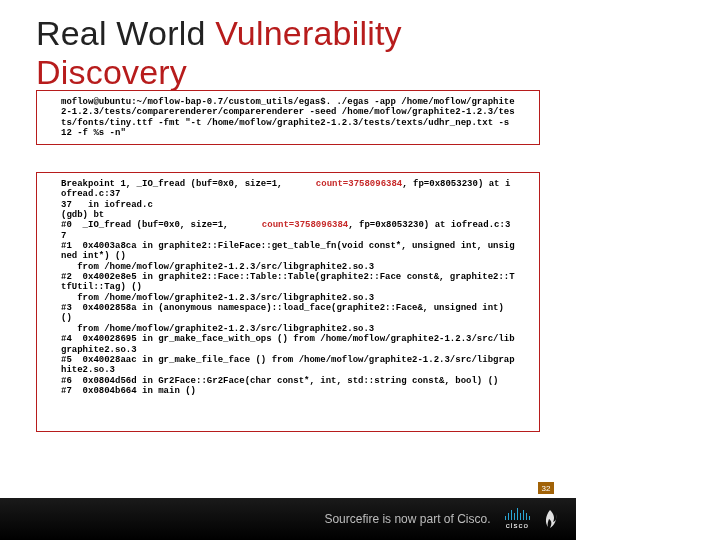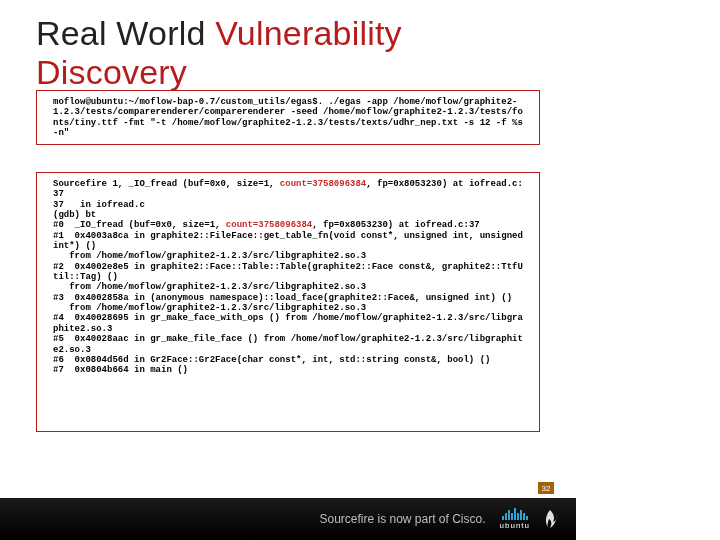--- a/index.html
+++ b/index.html
@@ -32,36 +32,37 @@
     color: #b71c1c;
     font-weight: 300;
   }
   .codebox {
     position: absolute;
     top: 90px;
     left: 36px;
     right: 36px;
     border: 1px solid #b71c1c;
     background: #fff;
-    padding: 6px 16px;
+    padding: 6px 24px;
     font-family: "Courier New", monospace;
     font-size: 9px;
     line-height: 1.15;
     color: #000;
     font-weight: bold;
     white-space: pre-wrap;
     word-break: break-all;
   }
   .codebox.second {
     top: 172px;
     height: 246px;
     overflow: hidden;
   }
   .codebox .hl {
     color: #c62828;
+    margin-left: 28px;
   }
   .footer {
     position: absolute;
     left: 0;
     right: 0;
     bottom: 0;
     height: 42px;
     background: linear-gradient(to bottom, #1a1a1a 0%, #000 100%);
     display: flex;
     align-items: center;
@@ -132,21 +133,21 @@
 
 <div class="slide">
 
   <div class="title">
     <span>Real World</span>
     <span class="accent">Vulnerability Discovery</span>
   </div>
 
   <div class="codebox"><span>moflow@ubuntu:~/moflow-bap-0.7/custom_utils/egas$. ./egas -app /home/moflow/graphite2-1.2.3/tests/comparerenderer/comparerenderer -seed /home/moflow/graphite2-1.2.3/tests/fonts/tiny.ttf -fmt "-t /home/moflow/graphite2-1.2.3/tests/texts/udhr_nep.txt -s 12 -f %s -n"</span></div>
 
-  <div class="codebox second"><span>Sourcefire 1, _IO_fread (buf=0x0, size=1, </span><span class="hl">count=3758096384</span><span>, fp=0x8053230) at iofread.c:37
+  <div class="codebox second"><span>Breakpoint 1, _IO_fread (buf=0x0, size=1, </span><span class="hl">count=3758096384</span><span>, fp=0x8053230) at iofread.c:37
 37   in iofread.c
 (gdb) bt
 #0  _IO_fread (buf=0x0, size=1, </span><span class="hl">count=3758096384</span><span>, fp=0x8053230) at iofread.c:37
 #1  0x4003a8ca in graphite2::FileFace::get_table_fn(void const*, unsigned int, unsigned int*) ()
    from /home/moflow/graphite2-1.2.3/src/libgraphite2.so.3
 #2  0x4002e8e5 in graphite2::Face::Table::Table(graphite2::Face const&amp;, graphite2::TtfUtil::Tag) ()
    from /home/moflow/graphite2-1.2.3/src/libgraphite2.so.3
 #3  0x4002858a in (anonymous namespace)::load_face(graphite2::Face&amp;, unsigned int) ()
    from /home/moflow/graphite2-1.2.3/src/libgraphite2.so.3
 #4  0x40028695 in gr_make_face_with_ops () from /home/moflow/graphite2-1.2.3/src/libgraphite2.so.3
@@ -164,21 +165,21 @@
             <span style="height: 4px;"></span>
             <span style="height: 7px;"></span>
             <span style="height: 10px;"></span>
             <span style="height: 7px;"></span>
             <span style="height: 12px;"></span>
             <span style="height: 7px;"></span>
             <span style="height: 10px;"></span>
             <span style="height: 7px;"></span>
             <span style="height: 4px;"></span>
           </div>
-        <div class="cisco-word">ubuntu</div>
+        <div class="cisco-word">cisco</div>
       </div>
       <div class="spark">
         <svg width="14" height="20" viewBox="0 0 14 20">
             <path d="M6 1 C10 5 11 9 9 13 C12 12 13 9 12 5 C13 10 11 16 6 19 C8 15 8 12 5 10 C4 13 3 15 4 18 C1 14 1 7 6 1 Z" fill="#e0e0e0"></path>
           </svg>
       </div>
     </div>
   </div>
 
 </div>

